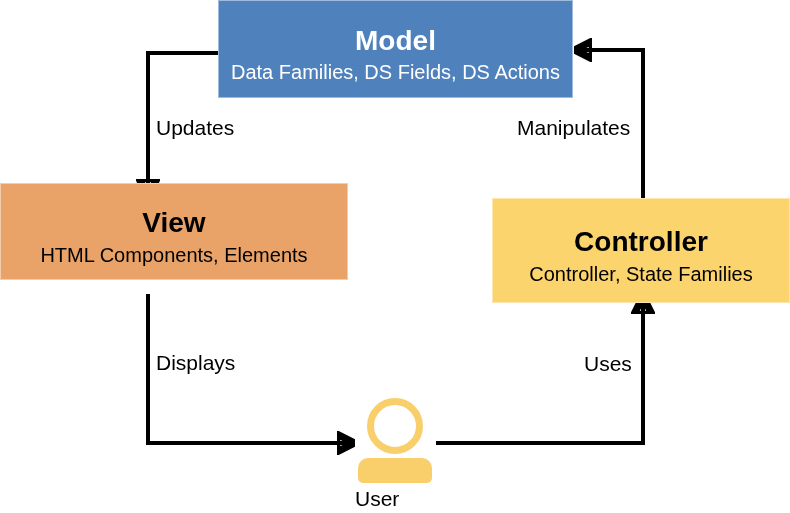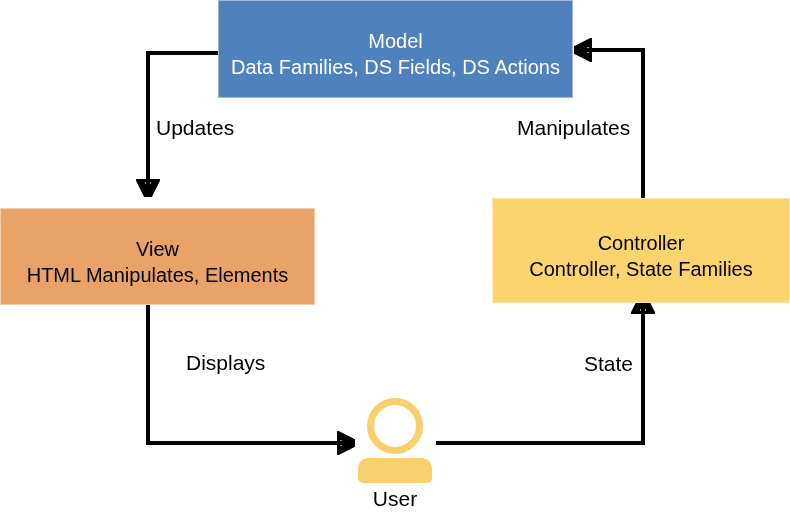--- a/index.html
+++ b/index.html
@@ -15,56 +15,56 @@
     position: absolute;
     display: flex;
     flex-direction: column;
     align-items: center;
     justify-content: center;
     padding-top: 10px;
     box-sizing: border-box;
     border: 1px solid rgba(255,255,255,0.45);
     text-align: center;
   }
-  .node .title   { font-weight: normal; font-size: 20px; line-height: 1.3; }
+  .node .title   { font-weight: bold; font-size: 28px; line-height: 1.3; }
   .node .subtitle{ font-size: 20px; line-height: 1.3; }
   .node-model      { left: 218px; top: 0;     width: 355px; height: 98px; background: var(--model-fill); color: var(--model-text); }
-  .node-view       { left: 0;     top: 208px; width: 315px; height: 97px; background: var(--view-fill);  color: var(--node-text); }
+  .node-view       { left: 0;     top: 183px; width: 348px; height: 97px; background: var(--view-fill);  color: var(--node-text); }
   .node-controller { left: 492px; top: 198px; width: 298px; height: 105px; background: var(--controller-fill); color: var(--node-text); }
 
   svg.arrows { position: absolute; left: 0; top: 0; width: 790px; height: 513px; pointer-events: none; }
   svg.arrows path { stroke: var(--arrow, #000); stroke-width: 4; fill: none; }
 
   .edge-label {
     position: absolute;
     font-size: 21px;
     color: var(--node-text, #000);
     white-space: nowrap;
     line-height: 1.1;
   }
   .label-updates     { left: 156px; top: 116px; }
   .label-manipulates { left: 517px; top: 116px; }
-  .label-displays    { left: 156px; top: 351px; margin-left: 30px; }
+  .label-displays    { left: 156px; top: 351px; }
   .label-uses        { left: 584px; top: 352px; }
 
   .user-head {
     position: absolute; left: 367px; top: 398px;
     width: 56px; height: 56px; box-sizing: border-box;
     border: 7px solid var(--user-icon); border-radius: 50%;
     background: transparent;
   }
   .user-body {
     position: absolute; left: 358px; top: 458px;
     width: 74px; height: 25px;
     background: var(--user-icon);
     border-radius: 10px 10px 5px 5px;
   }
   .user-label {
     position: absolute; left: 355px; top: 487px; width: 80px;
-    text-align: center; font-size: 21px; color: var(--node-text, #000);
+    font-size: 21px; color: var(--node-text, #000);
   }
 </style>
 </head>
 <body>
 
 <div id="stage">
 
   <svg class="arrows" viewBox="0 0 790 513" xmlns="http://www.w3.org/2000/svg" aria-hidden="true">
     <defs>
       <marker id="ah" viewBox="0 0 10 10" refX="8.5" refY="5" markerWidth="18" markerHeight="24" markerUnits="userSpaceOnUse" orient="auto">
@@ -77,32 +77,32 @@
     <path d="M 436 443 H 643 V 299" marker-end="url(#ah)"></path>
   </svg>
 
   <div class="node node-model">
     <div class="title">Model</div>
     <div class="subtitle">Data Families, DS Fields, DS Actions</div>
   </div>
 
   <div class="node node-view">
     <div class="title">View</div>
-    <div class="subtitle">HTML Manipulates, Elements</div>
+    <div class="subtitle">HTML Components, Elements</div>
   </div>
 
   <div class="node node-controller">
     <div class="title">Controller</div>
     <div class="subtitle">Controller, State Families</div>
   </div>
 
   <span class="edge-label label-manipulates">Manipulates</span>
   <span class="edge-label label-updates">Updates</span>
   <span class="edge-label label-displays">Displays</span>
-  <span class="edge-label label-uses">State</span>
+  <span class="edge-label label-uses">Uses</span>
 
   <div>
     <div class="user-head"></div>
     <div class="user-body"></div>
   </div>
   <div class="user-label">User</div>
 
 </div>
 
 </body></html>

